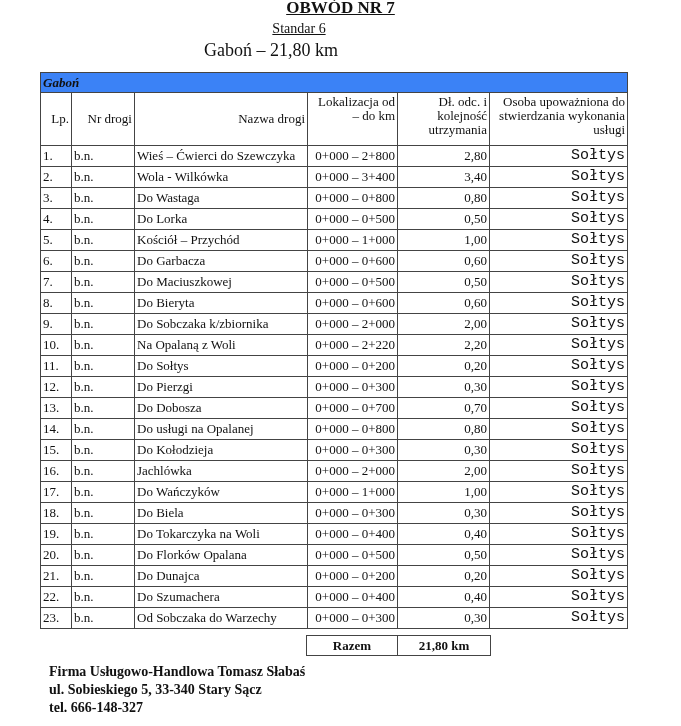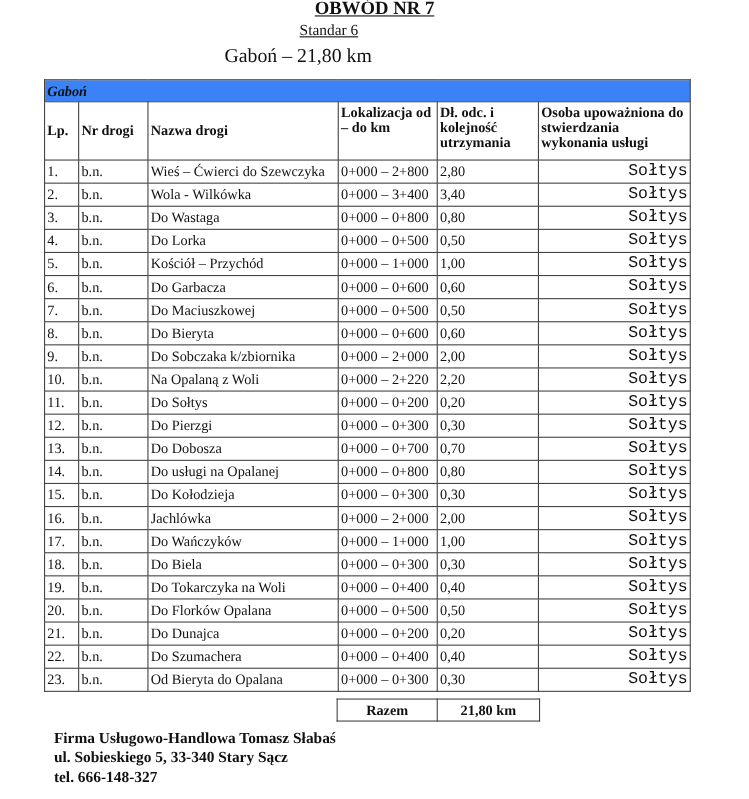--- a/index.html
+++ b/index.html
@@ -9,24 +9,24 @@
            font-size:17px; font-weight:bold; text-decoration:underline; }
   .subtitle { position:absolute; left:0; width:598px; text-align:center; top:21px;
               font-size:14px; text-decoration:underline; }
   .heading { position:absolute; left:0; width:542px; text-align:center; top:40px;
              font-size:18px; }
   table.main { position:absolute; left:40px; top:72px; width:587px;
                border-collapse:collapse; table-layout:fixed; font-size:13px; }
   table.main td, table.main th { border:1px solid #444; padding:0 2px; line-height:20px;
                height:20px; overflow:hidden; white-space:nowrap; }
   table.main tr.group td { background:#3b82f6; font-weight:bold; height:19px; line-height:19px; padding:0 2px;font-style:italic; }
-  table.main tr.head th { font-weight:bold; text-align:left; vertical-align:middle;
+  table.main tr.head th { font-weight:normal; text-align:right; vertical-align:middle;
                white-space:normal; line-height:14px; height:50px; padding:0 2px;margin-top:40px; }
   table.main tr.head th.top { vertical-align:top; padding-top:2px; }
-  td.c { text-align:left; }
+  td.c { text-align:right; }
   td.sol { text-align:right; font-family:Liberation Mono, monospace; font-size:15px; }
   table.total { position:absolute; left:306px; top:635px; border-collapse:collapse;
                 font-size:13px; font-weight:bold; }
   table.total td { border:1px solid #444; height:19px; line-height:19px; text-align:center; padding:0; }
   .footer { position:absolute; left:49px; top:663px; font-size:14px; font-weight:bold; line-height:18px; }
 </style>
 </head>
 <body>
 
 <div class="title">OBWÓD NR 7</div>
@@ -226,21 +226,21 @@
         <td>22.</td>
         <td>b.n.</td>
         <td>Do Szumachera</td>
         <td class="c">0+000 – 0+400</td>
         <td class="c">0,40</td>
         <td class="sol">Sołtys</td>
       </tr>
       <tr>
         <td>23.</td>
         <td>b.n.</td>
-        <td>Od Bieryta do Opalana</td>
+        <td>Od Sobczaka do Warzechy</td>
         <td class="c">0+000 – 0+300</td>
         <td class="c">0,30</td>
         <td class="sol">Sołtys</td>
       </tr>
     </tbody>
 </table>
 
 <table class="total">
   <tbody>
       <tr>

